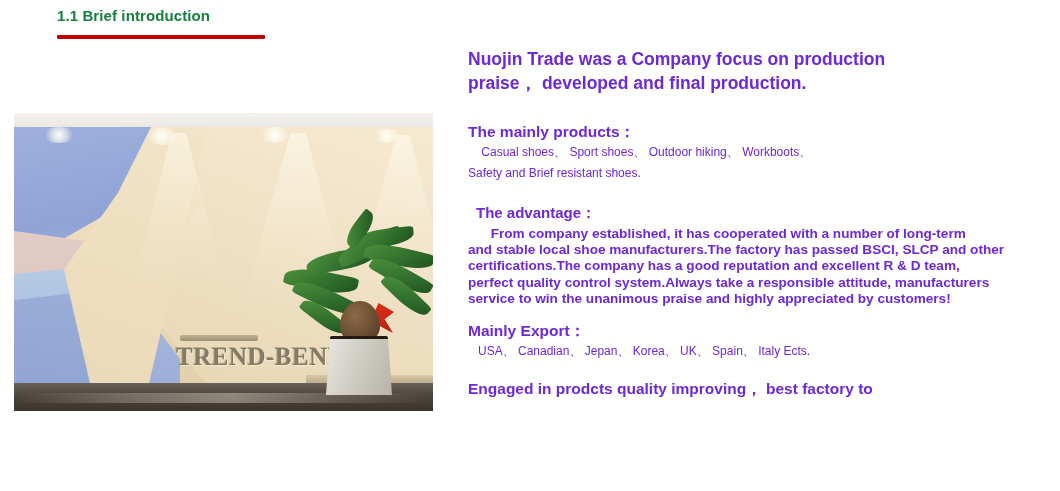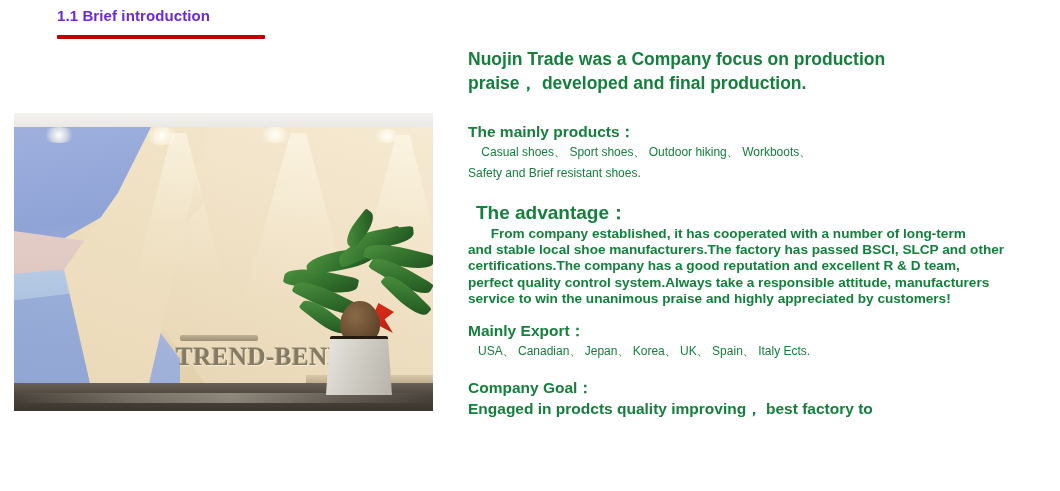--- a/index.html
+++ b/index.html
@@ -19,21 +19,21 @@
   
   #slide-heading {
     position: absolute;
     left: 57px;
     top: 6px;
     width: 400px;
   }
   #slide-heading .heading-text {
     font-size: 15px;
     font-weight: bold;
-    color: #6d28d9;
+    color: #15803d;
     letter-spacing: 0.1px;
     line-height: 20px;
     white-space: nowrap;
   }
   #slide-heading .heading-rule {
     margin-top: 9px;
     width: 208px;
     height: 4px;
     background: #c00000;
     border-radius: 1px;
@@ -179,36 +179,36 @@
     background: linear-gradient(150deg,#e03018 0%, #b81f10 100%);
     clip-path: polygon(40% 0%, 100% 30%, 64% 54%, 96% 100%, 34% 72%, 0% 96%, 18% 44%);
   }
 
   
   #info-column {
     position: absolute;
     left: 468px;
     top: 47px;
     width: 560px;
-    color: #15803d;
+    color: #6d28d9;
   }
   .blk { margin-bottom: 0; }
   .t-title {
     font-size: 17.5px;
     font-weight: bold;
     line-height: 24px;
     margin-bottom: 17px;
   }
   .t-head {
     font-size: 15.5px;
     font-weight: bold;
     line-height: 20px;
   }
   .t-head-lg {
-    font-size: 19px;
+    font-size: 15px;
     font-weight: bold;
     line-height: 26px;
     padding-left: 8px;
   }
   .t-list {
     font-size: 12px;
     font-weight: normal;
     line-height: 21px;
   }
   .t-body {
@@ -308,17 +308,16 @@
   <div class="sp-14"></div>
 
   <div class="blk">
     <div class="t-head">Mainly Export：</div>
     <div class="t-list">&nbsp;&nbsp;&nbsp;USA、 Canadian、 Jepan、 Korea、 UK、 Spain、 Italy Ects.</div>
   </div>
 
   <div class="sp-16"></div>
 
   <div class="blk">
-    <div class="t-head">Company Goal：</div>
     <div class="t-bold-body">Engaged in prodcts quality improving， best factory to</div>
   </div>
 
 </div>
 
 </body></html>

